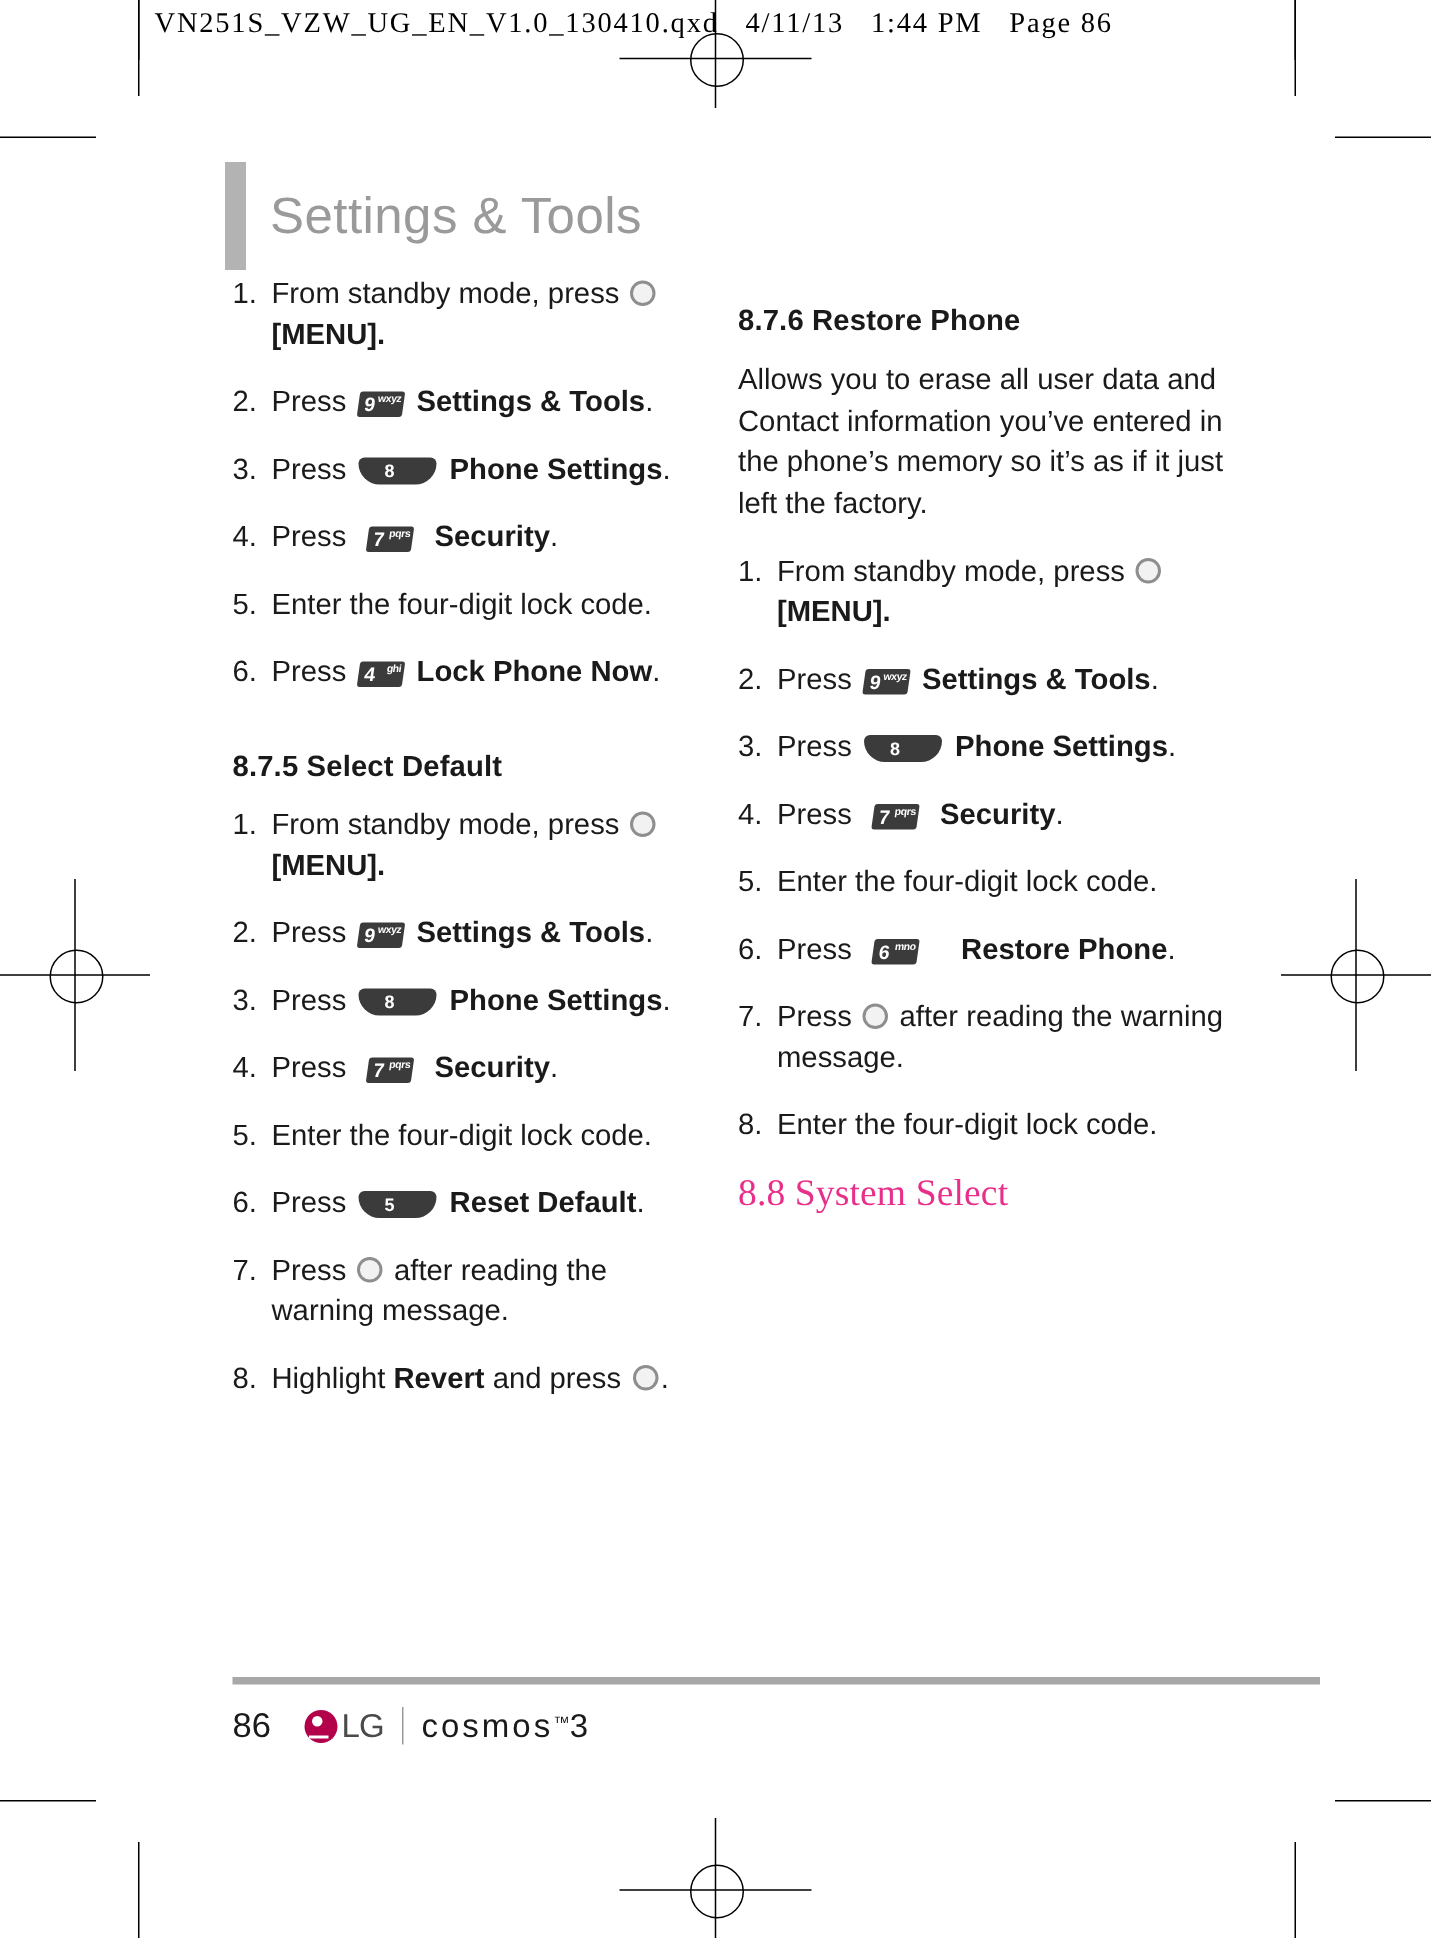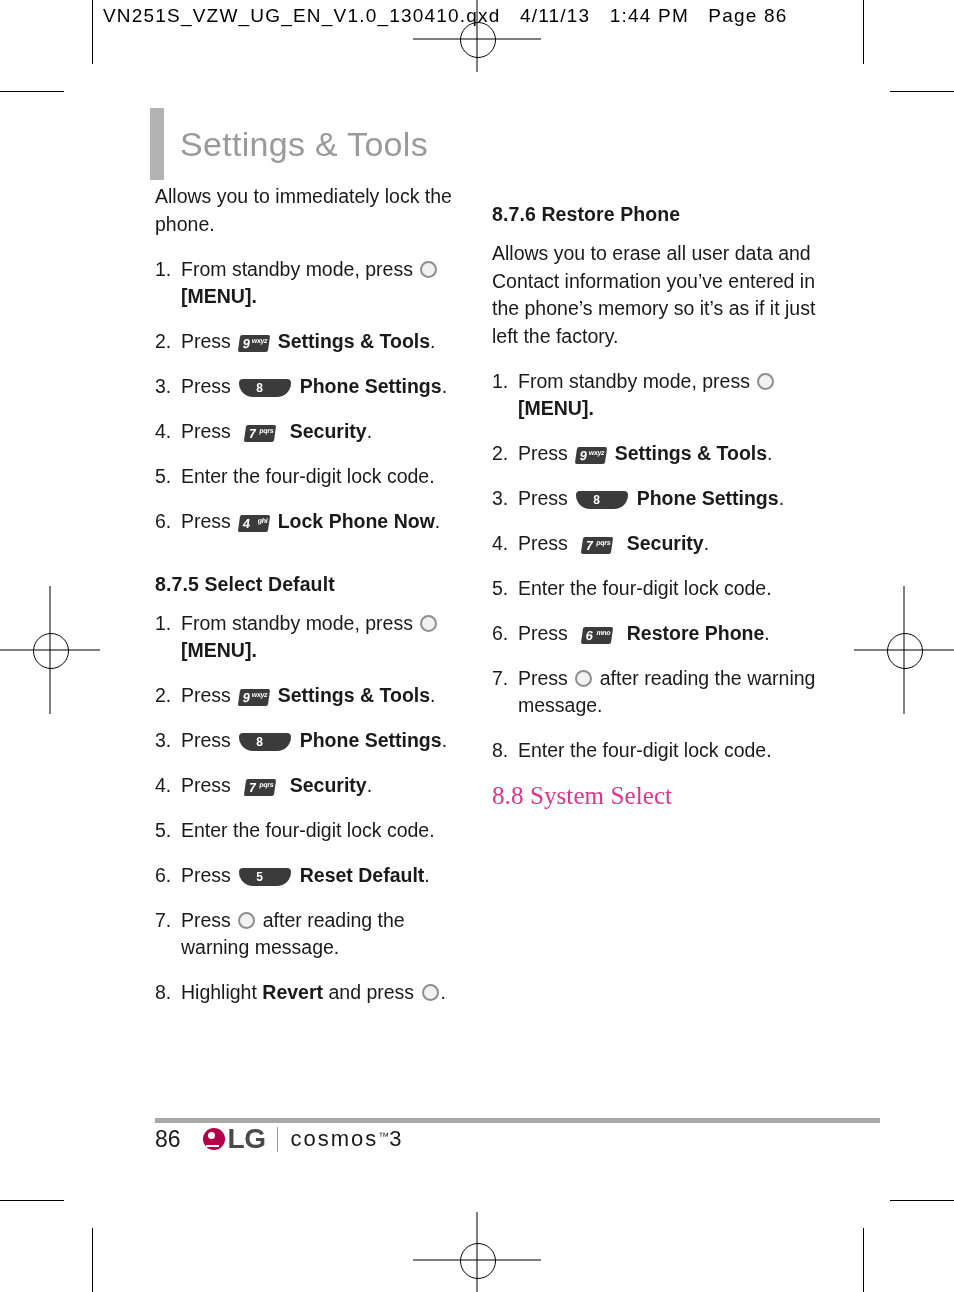--- a/index.html
+++ b/index.html
@@ -21,21 +21,21 @@
           border:1px solid #000;border-radius:50%;background:transparent;}
 
   
   .slug{
     position:absolute;left:0;top:0;width:954px;height:40px;
   }
   .slug .rule-l{position:absolute;left:92px;top:0;width:1px;height:40px;background:#000;}
   .slug .rule-r{position:absolute;left:863px;top:0;width:1px;height:40px;background:#000;}
   .slug .txt{
     position:absolute;left:103px;top:5px;
-    font-family:Liberation Sans, sans-serif;
+    font-family:Liberation Serif, serif;
     font-size:19px;letter-spacing:1.2px;color:#000;white-space:pre;
   }
 
   
   .page{position:absolute;left:0;top:0;width:871px;height:1292px;padding-left:16px;}
 
   .chapter-head{position:absolute;left:150px;top:108px;display:flex;align-items:center;}
   .chapter-bar{width:14px;height:72px;background:#b3b3b3;}
   .chapter-title{
     margin-left:16px;font-size:34px;color:#9a9a9a;font-weight:400;
@@ -96,36 +96,36 @@
   .key.wide{
     width:52px;height:18px;
     border-radius:4px 4px 14px 14px;
   }
   .key.wide .d{left:17px;top:1px;font-size:12px;line-height:16px;}
   .key.wide .l{left:30px;top:3px;font-size:8px;line-height:11px;letter-spacing:-0.3px;margin-left:48px;}
 
   
   .footer{position:absolute;left:155px;top:1118px;width:725px;}
   .footer .rule{width:725px;height:5px;background:#a8a8a8;}
-  .footer .row{display:flex;align-items:center;margin-top:0;}
+  .footer .row{display:flex;align-items:center;margin-top:14px;}
   .pgnum{font-size:23px;color:#1a1a1a;margin-right:22px;}
   .lg-logo{display:flex;align-items:center;}
   .lg-circle{
     width:22px;height:22px;border-radius:50%;background:#b3004a;
     position:relative;margin-right:3px;
   }
   .lg-circle:after{
     content:"";position:absolute;left:5px;top:4px;width:7px;height:7px;
     border-radius:50%;background:#ffffff;
   }
   .lg-circle:before{
     content:"";position:absolute;left:3px;bottom:3px;width:13px;height:2px;
     background:#ffffff;
   }
-  .lg-text{font-size:28px;font-weight:bold;color:#4a4a4a;letter-spacing:-.5px;}
+  .lg-text{font-size:22px;font-weight:normal;color:#4a4a4a;letter-spacing:-.5px;}
   .lg-sep{width:1px;height:25px;background:#9a9a9a;margin:0 12px;}
   .cosmos{font-size:22px;color:#1a1a1a;letter-spacing:2px;font-weight:500;}
   .cosmos .tm{font-size:11px;vertical-align:6px;letter-spacing:0;}
 </style>
 </head>
 <body>
 
 <div class="mark" style="left:0;top:91px;width:64px;height:1px;"></div>
 <div class="mark" style="left:92px;top:0;width:1px;height:64px;"></div>
 <div class="mark" style="left:890px;top:91px;width:64px;height:1px;"></div>
@@ -164,21 +164,20 @@
 
 <div class="page">
 
   <div class="chapter-head">
     <div class="chapter-bar"></div>
     <div class="chapter-title">Settings &amp; Tools</div>
   </div>
 
   <div class="col col-left">
 
-    <p class="body">Allows you to immediately lock the phone.</p>
 
     <ol class="steps">
       <li>
         <span class="num">1.</span>
         <span>From standby mode, press</span>
         <span class="okkey"></span><br>
         <b>[MENU].</b>
       </li>
       <li>
         <span class="num">2.</span>
@@ -335,21 +334,21 @@
         <span class="num">5.</span>
         <span>Enter the four-digit lock code.</span>
       </li>
       <li>
         <span class="num">6.</span>
         <span>Press</span>
         <span class="key small" style="margin-left:9px;">
           <span class="d">6</span>
           <span class="l">mno</span>
         </span>
-        <b style="margin-left:6px;">Restore Phone</b><span>.</span>
+        <b style="margin-left:20px;">Restore Phone</b><span>.</span>
       </li>
       <li>
         <span class="num">7.</span>
         <span>Press</span>
         <span class="okkey"></span>
         <span>after reading the warning message.</span>
       </li>
       <li>
         <span class="num">8.</span>
         <span>Enter the four-digit lock code.</span>

